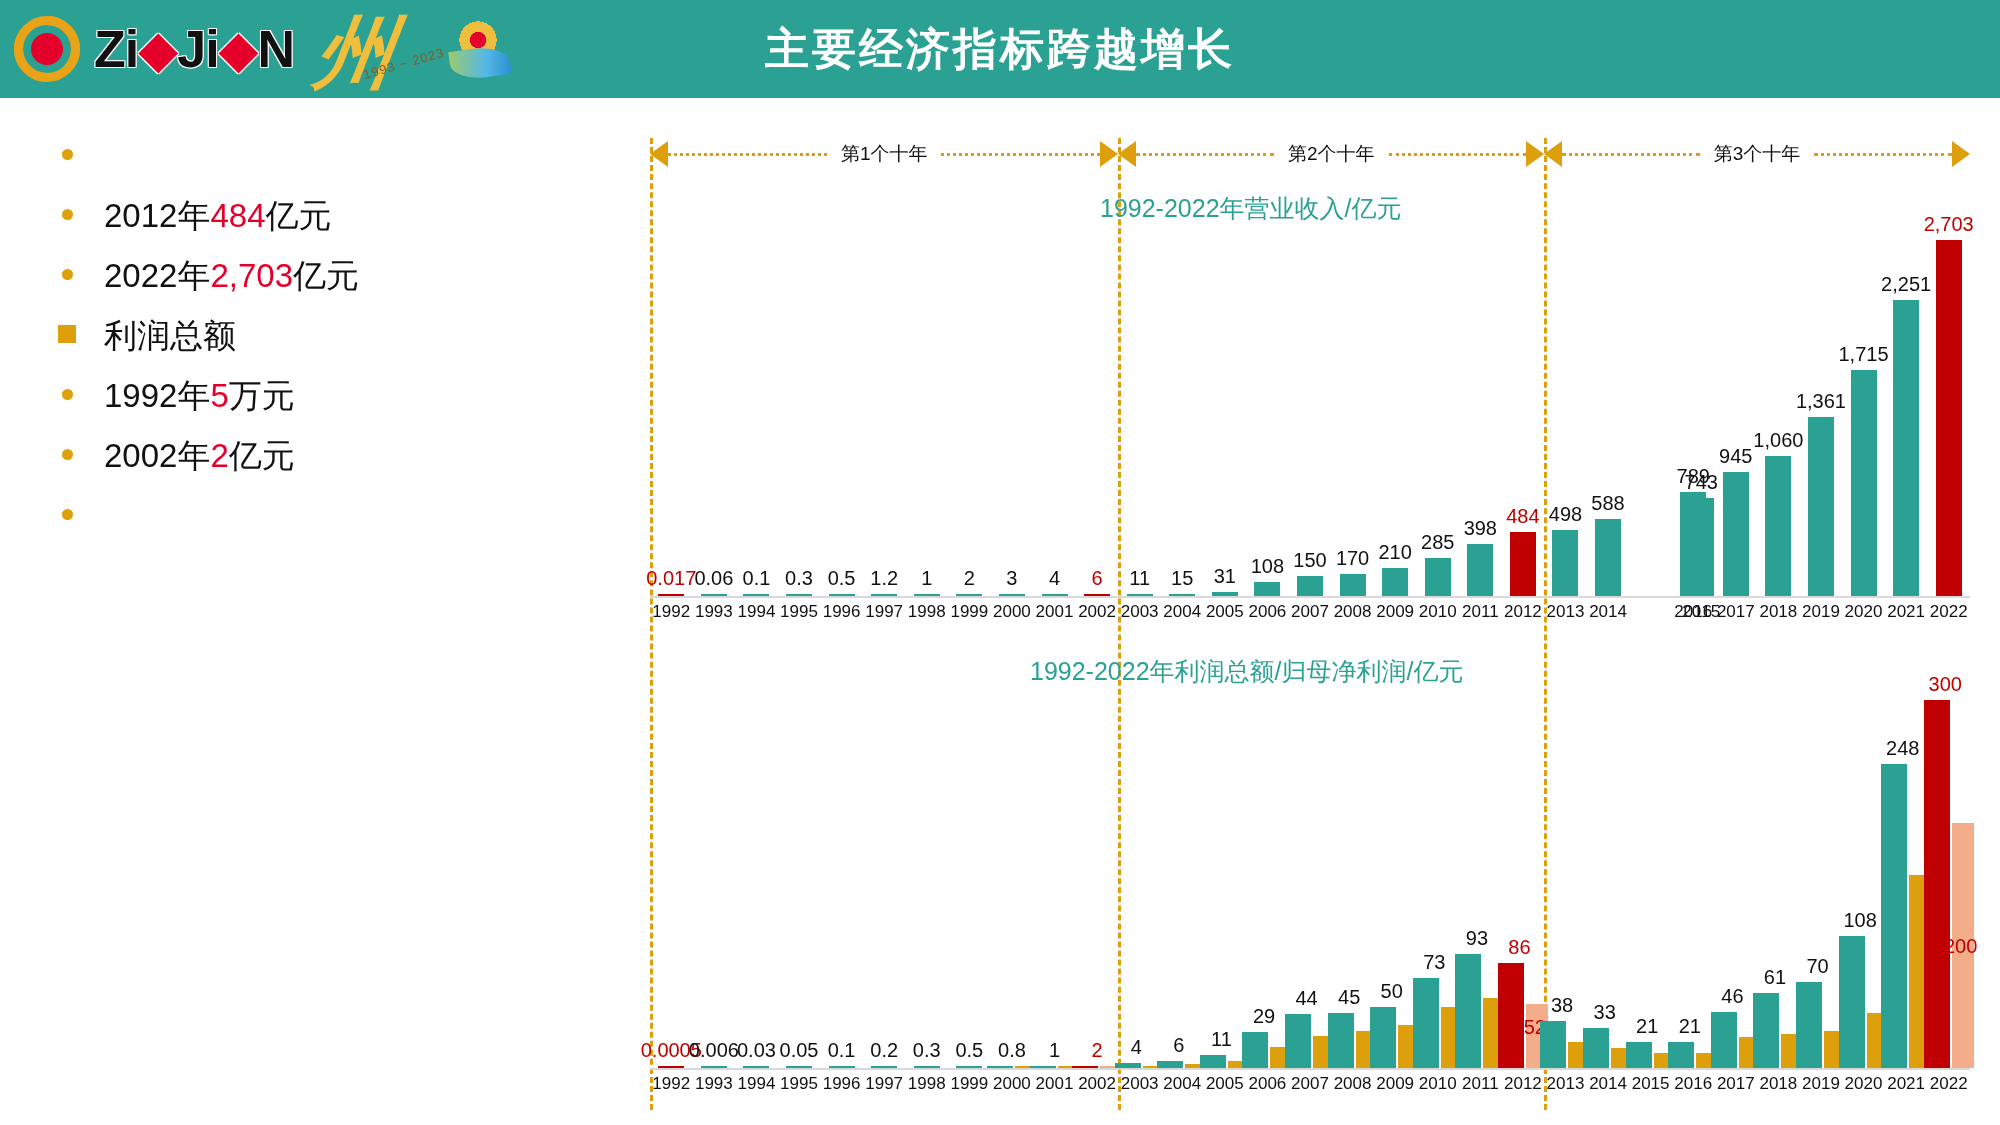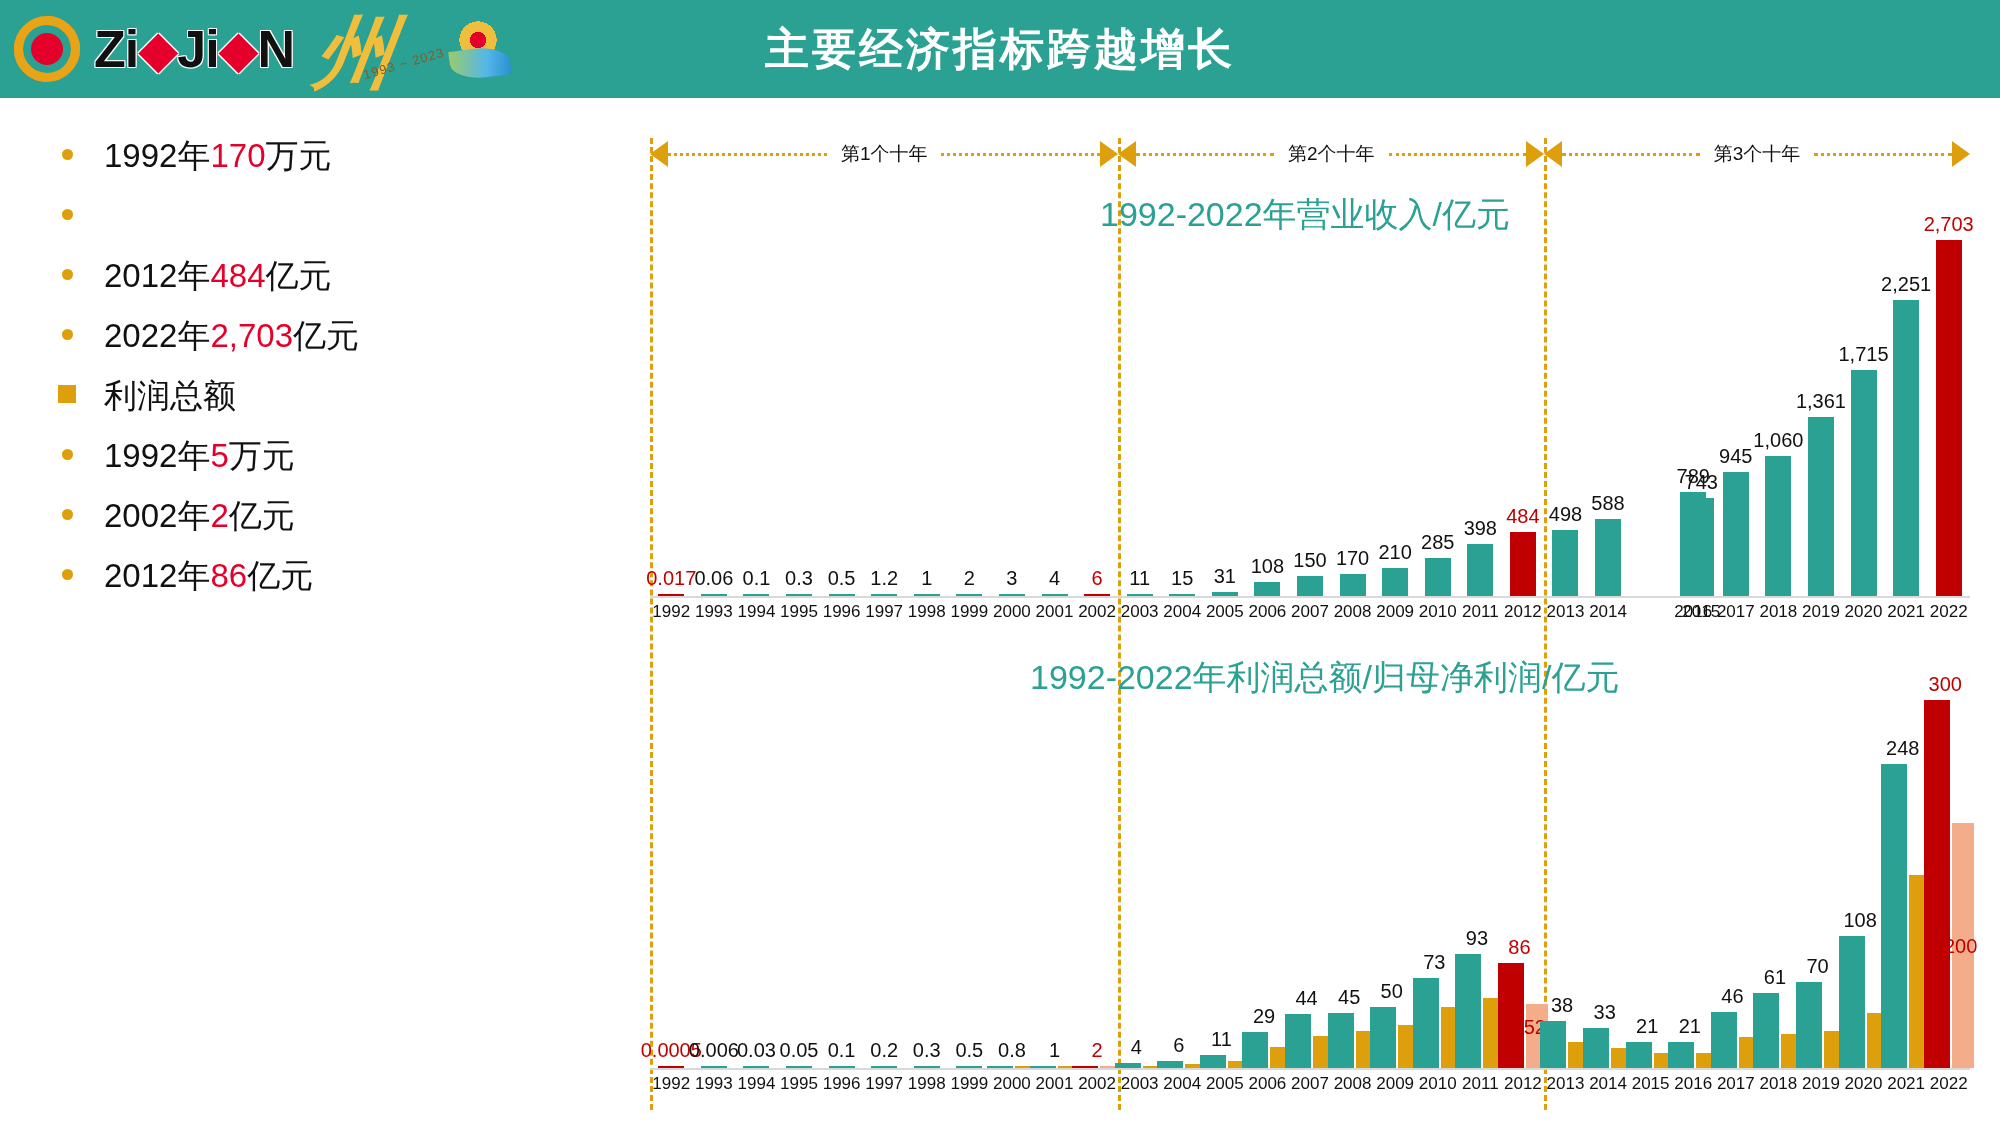--- a/index.html
+++ b/index.html
@@ -89,21 +89,21 @@
     border-left: 18px solid #DDA00C; flex: 0 0 18px;
   }
 
   
   .vdash {
     position: absolute; width: 0; border-left: 3px dashed #DDA00C;
   }
 
   
   .chart-title {
-    position: absolute; font-size: 34px; color: #2BA193; white-space: nowrap;
+    position: absolute; font-size: 25px; color: #2BA193; white-space: nowrap;
   }
   .plot {
     position: absolute;
   }
   .baseline {
     position: absolute; height: 2px; background: #D9D9D9; left: 0; right: 0;
   }
   .cat {
     position: absolute; bottom: 0; display: flex; flex-direction: column;
     align-items: center; justify-content: flex-end;
@@ -142,24 +142,20 @@
       <div class="birdy"></div>
       <div class="swoosh"></div>
     </div>
   </div>
   <div id="slide-title">主要经济指标跨越增长</div>
 </div>
 
 <div id="left-panel">
   <div class="bullet-row">
     <div class="mk-dot"></div>
-    <div class="b-text"><span>1992年</span><span class="hl">170</span><span>万元</span></div>
-  </div>
-  <div class="bullet-row">
-    <div class="mk-dot"></div>
   </div>
   <div class="bullet-row">
     <div class="mk-dot"></div>
     <div class="b-text"><span>2012年</span><span class="hl">484</span><span>亿元</span></div>
   </div>
   <div class="bullet-row">
     <div class="mk-dot"></div>
     <div class="b-text"><span>2022年</span><span class="hl">2,703</span><span>亿元</span></div>
   </div>
   <div class="bullet-row">
@@ -169,21 +165,20 @@
   <div class="bullet-row">
     <div class="mk-dot"></div>
     <div class="b-text"><span>1992年</span><span class="hl">5</span><span>万元</span></div>
   </div>
   <div class="bullet-row">
     <div class="mk-dot"></div>
     <div class="b-text"><span>2002年</span><span class="hl">2</span><span>亿元</span></div>
   </div>
   <div class="bullet-row">
     <div class="mk-dot"></div>
-    <div class="b-text"><span>2012年</span><span class="hl">86</span><span>亿元</span></div>
   </div>
 </div>
 
 <div id="decade-bar">
   <div class="dec-seg" id="dec1" style="left: 0px; width: 468.387px;">
     <div class="arrow-l"></div>
     <div class="dec-line"></div>
     <div class="dec-label">第1个十年</div>
     <div class="dec-line"></div>
     <div class="arrow-r"></div>

